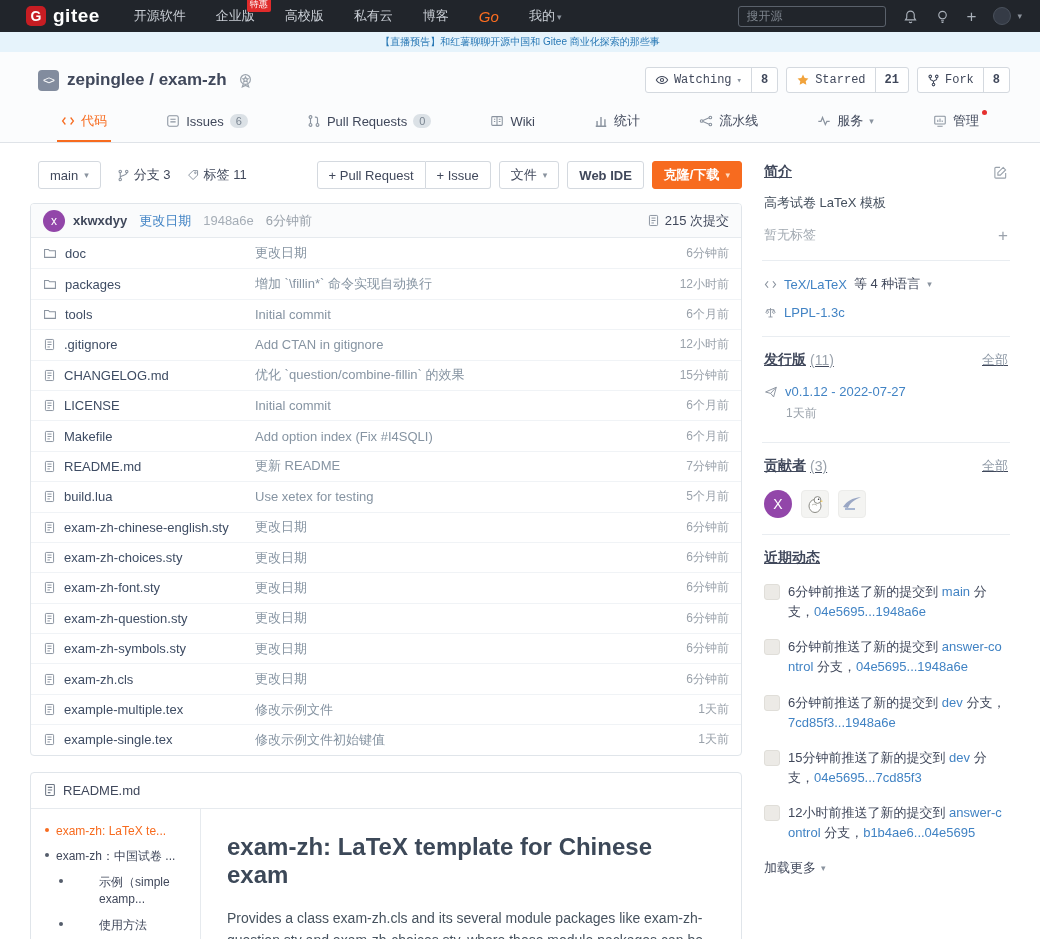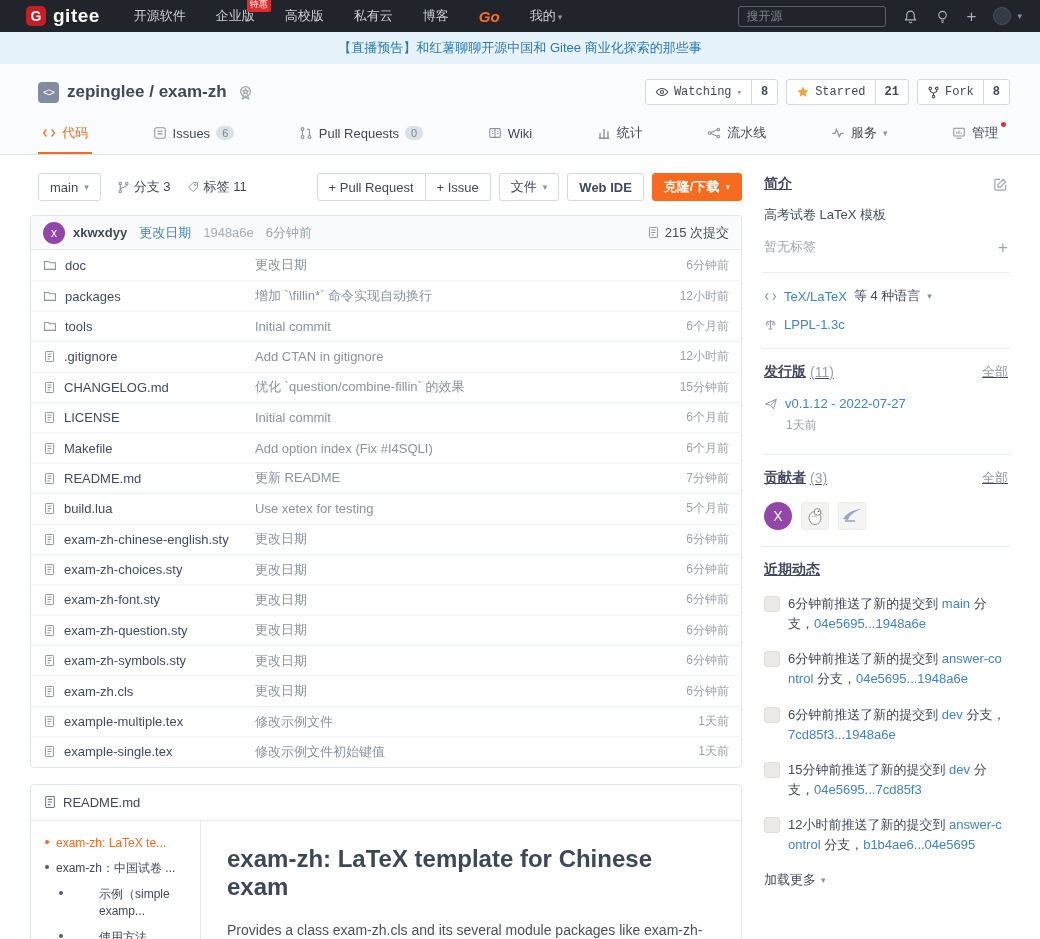--- a/index.html
+++ b/index.html
@@ -9,54 +9,54 @@
   .page { width:1040px; height:939px; overflow:hidden; background:#fff; }
 
   
   .topnav { height:32px; background:#21252b; display:flex; align-items:center; padding:0 18px 0 26px; }
   .logo { display:flex; align-items:center; gap:7px; margin-right:34px; }
   .logo-g { width:20px; height:20px; background:#c71d23; border-radius:5px; color:#fff; font-weight:bold;
     font-size:14px; display:flex; align-items:center; justify-content:center; }
   .logo-txt { color:#fff; font-weight:bold; font-size:19px; letter-spacing:.5px; }
   .nav-items { display:flex; align-items:center; gap:30px; flex:1; }
   .nav-item { color:#c9ced5; font-size:13px; position:relative; cursor:pointer; white-space:nowrap; }
-  .nav-item.nav-go { color:#fb6d20; font-weight:bold; font-size:15px; font-style:italic; }
+  .nav-item.nav-go { color:#fb6d20; font-weight:normal; font-size:15px; font-style:italic; }
   .nav-badge { position:absolute; top:-10px; right:-16px; background:#e02b2b; color:#fff; font-size:9px;
     padding:1px 3px; border-radius:2px; font-style:normal; }
   .nav-caret { font-size:9px; color:#8b929b; margin-left:2px; }
   .nav-right { display:flex; align-items:center; gap:17px; }
   .search-box { width:148px; height:21px; background:transparent; border:1px solid #5a616b; border-radius:3px;
     color:#cfd4da; font-size:12px; padding:0 8px; outline:none; }
   .search-box::placeholder { color:#7e858e; }
   .topicon { color:#aab1ba; display:flex; align-items:center; }
   .topicon svg { display:block; }
   .top-plus { color:#aab1ba; font-size:17px; line-height:1; cursor:pointer; }
   .top-avatar { width:18px; height:18px; border-radius:50%; background:#353b46; border:1px solid #4a515c; }
 
   
-  .announce { height:32px; background:#e6f3fb; display:flex; align-items:center; justify-content:center;
-    font-size:13px; color:#2878b5; }
+  .announce { height:20px; background:#e6f3fb; display:flex; align-items:center; justify-content:center;
+    font-size:10px; color:#2878b5; }
 
   
   .band { background:#fbfcfd; border-bottom:1px solid #dfe3e8; }
   .repo-head { display:flex; align-items:center; padding:15px 30px 10px 38px; }
   .repo-icon { width:21px; height:21px; border-radius:4px; background:#828c9e; color:#fff; font-size:11px;
     display:flex; align-items:center; justify-content:center; margin-right:8px; letter-spacing:-1px; }
   .repo-title { font-size:17px; font-weight:bold; color:#40485b; }
   .medal { margin-left:10px; color:#9aa2ac; display:flex; }
   .repo-actions { margin-left:auto; display:flex; gap:8px;font-family:Liberation Mono, monospace; }
   .seg-btn { display:flex; align-items:stretch; border:1px solid #d4d9df; border-radius:3px; background:#fff;
     font-size:12px; color:#40485b; overflow:hidden; height:26px; cursor:pointer; }
   .seg-main { display:flex; align-items:center; gap:5px; padding:0 9px; }
   .seg-count { display:flex; align-items:center; padding:0 9px; border-left:1px solid #d4d9df; font-weight:bold; }
   .star-gold { color:#f1a33c; }
   .icon-14 svg { display:block; }
 
   
-  .tabs { display:flex; justify-content:space-between; padding:0 38px; }
+  .tabs { display:flex; justify-content:space-between; padding:0 57px; }
   .tab { display:flex; align-items:center; gap:6px; font-size:13px; color:#40485b; padding:9px 4px 10px;
     border-bottom:2px solid transparent; cursor:pointer; position:relative; }
   .tab .ticon { color:#8a939f; display:flex; }
   .tab.active { color:#f76b1f; border-bottom-color:#f76b1f; }
   .tab.active .ticon { color:#f76b1f; }
   .tab-badge { background:#dbe1e6; color:#7a8591; font-size:11px; border-radius:9px; padding:1px 6px; }
   .tab-dot { position:absolute; top:7px; right:-4px; width:5px; height:5px; border-radius:50%; background:#e5302f; }
   .tab-caret { font-size:9px; color:#8a939f; }
 
   

